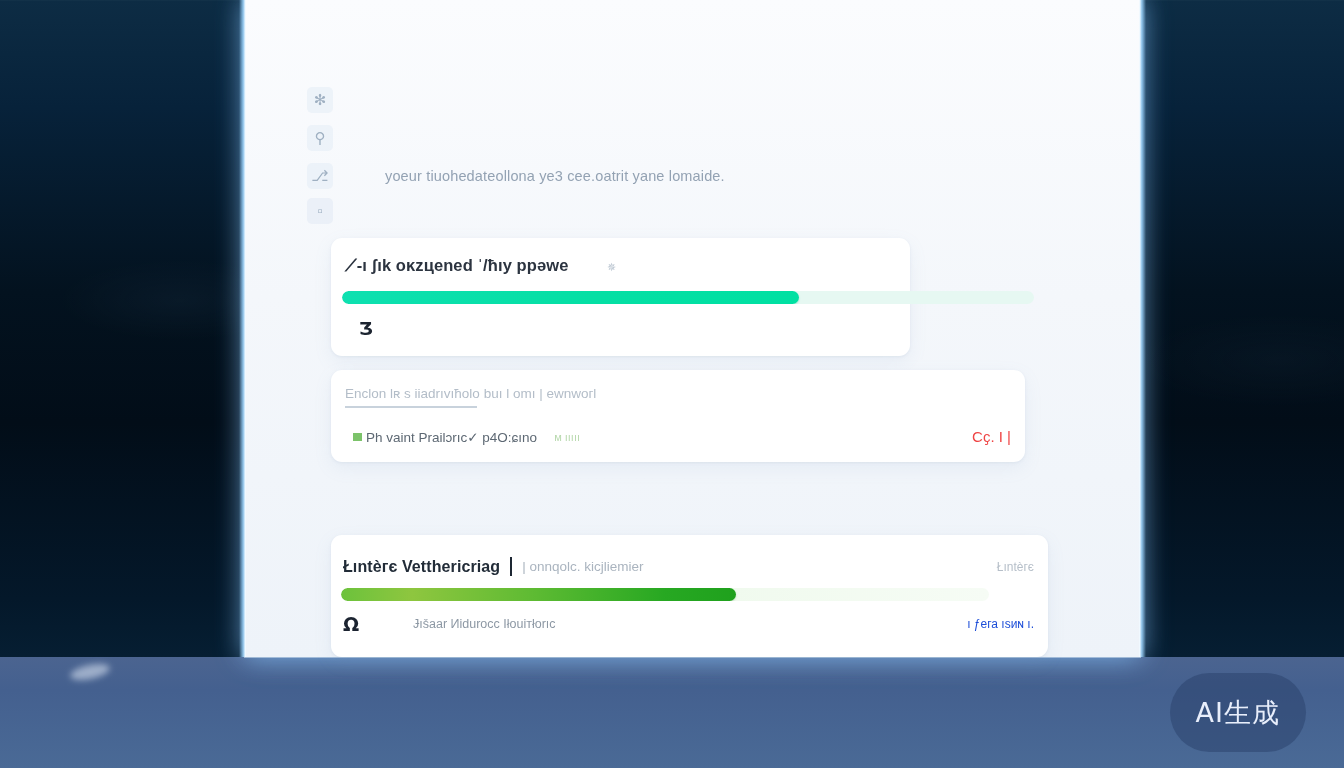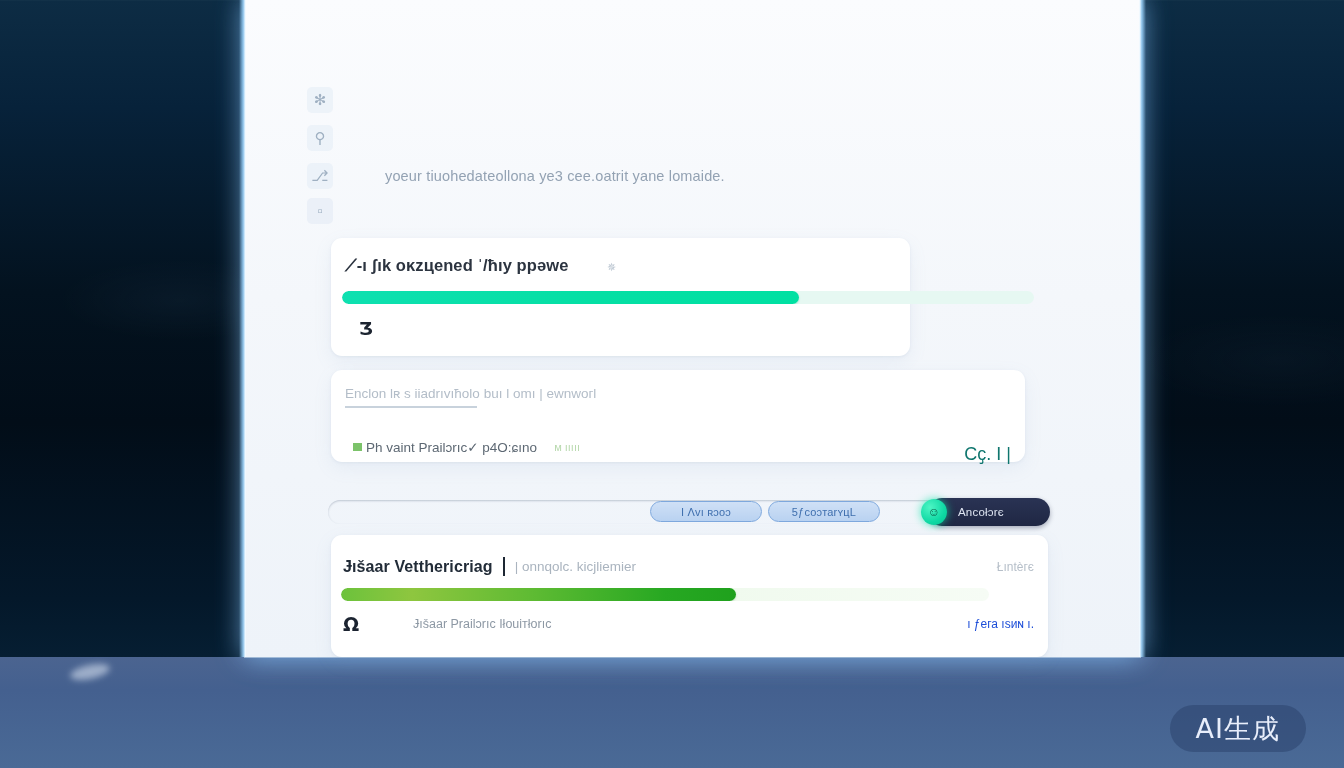--- a/index.html
+++ b/index.html
@@ -230,24 +230,23 @@
     white-space: nowrap;
   }
   #card-list .row-suffix {
     font-size: 11px;
     color: #b8d9ae;
     margin-left: 17px;
     white-space: nowrap;
   }
   #card-list .row-spacer { flex: 1 1 auto; }
   #card-list .row-meta {
-    font-size: 18px;
-    color: #0f766e;
-    white-space: nowrap;
-    margin-top: 16px;
+    font-size: 15px;
+    color: #ef4444;
+    white-space: nowrap;
   }
 
   
   #toolbar {
     position: absolute;
     left: 83px; top: 500px;
     width: 722px; height: 24px;
   }
   #toolbar-track {
     position: absolute;
@@ -386,21 +385,21 @@
     font-size: 12px;
     color: #1d4ed8;
     white-space: nowrap;
   }
 
   
   #ai-watermark {
     position: absolute;
     right: 38px;
     bottom: 16px;
-    padding: 10px 26px;
+    padding: 26px 26px;
     border-radius: 999px;
     background: rgba(44,67,110,0.55);
     color: #e8eefb;
     font-size: 27px;
     letter-spacing: 1px;
     font-family: "DejaVu Sans", sans-serif;
     line-height: 1;
   }
 </style>
 </head>
@@ -449,44 +448,35 @@
         <div class="header-underline"></div>
         <div class="list-row">
           <span class="row-bullet" style="background: rgb(124, 195, 106);"></span>
           <span class="row-label">Ph vaint Prailɔrıс✓ р4O:ɕıno</span>
           <span class="row-suffix">м ııııı</span>
           <span class="row-spacer"></span>
           <span class="row-meta">Cҫ. I |</span>
         </div>
       </div>
 
-      <div id="toolbar">
-        <div id="toolbar-track"></div>
-        <div class="pill-btn" id="pill-primary">I Λvı ʀɔoɔ</div>
-        <div class="pill-btn" id="pill-secondary">5ƒсoɔтаrʏцL</div>
-        <div id="account-pill">
-          <span id="account-avatar">☺</span>
-          <span id="account-label">Anсołɔrє</span>
-        </div>
-      </div>
 
       <div class="card" id="card-monitor">
         <div class="mon-head">
-          <span class="mon-title">Ɉıšаar Vetthericriag</span>
+          <span class="mon-title">Łıntèгє Vetthericriag</span>
           <span class="mon-sep"></span>
           <span class="mon-sub">| onnqolc. kicjliemier</span>
           <span class="mon-spacer"></span>
           <span class="mon-right">Łıntèгє</span>
         </div>
         <div class="bar-track" id="progress-bar-2">
           <div class="bar-fill" style="width: 61%;"></div>
         </div>
         <div class="mon-row">
           <span class="mon-row-icon">Ω</span>
-          <span class="mon-row-text">Ɉıšаar Prailɔrıс Іłouітłorıс</span>
+          <span class="mon-row-text">Ɉıšаar Иіduroсс Іłouітłorıс</span>
           <span class="mon-row-spacer"></span>
           <span class="mon-row-meta">ı ƒeга ıѕиɴ ı.</span>
         </div>
       </div>
 
     </div>
   </div>
 
   <div id="ai-watermark">AI生成</div>
 

